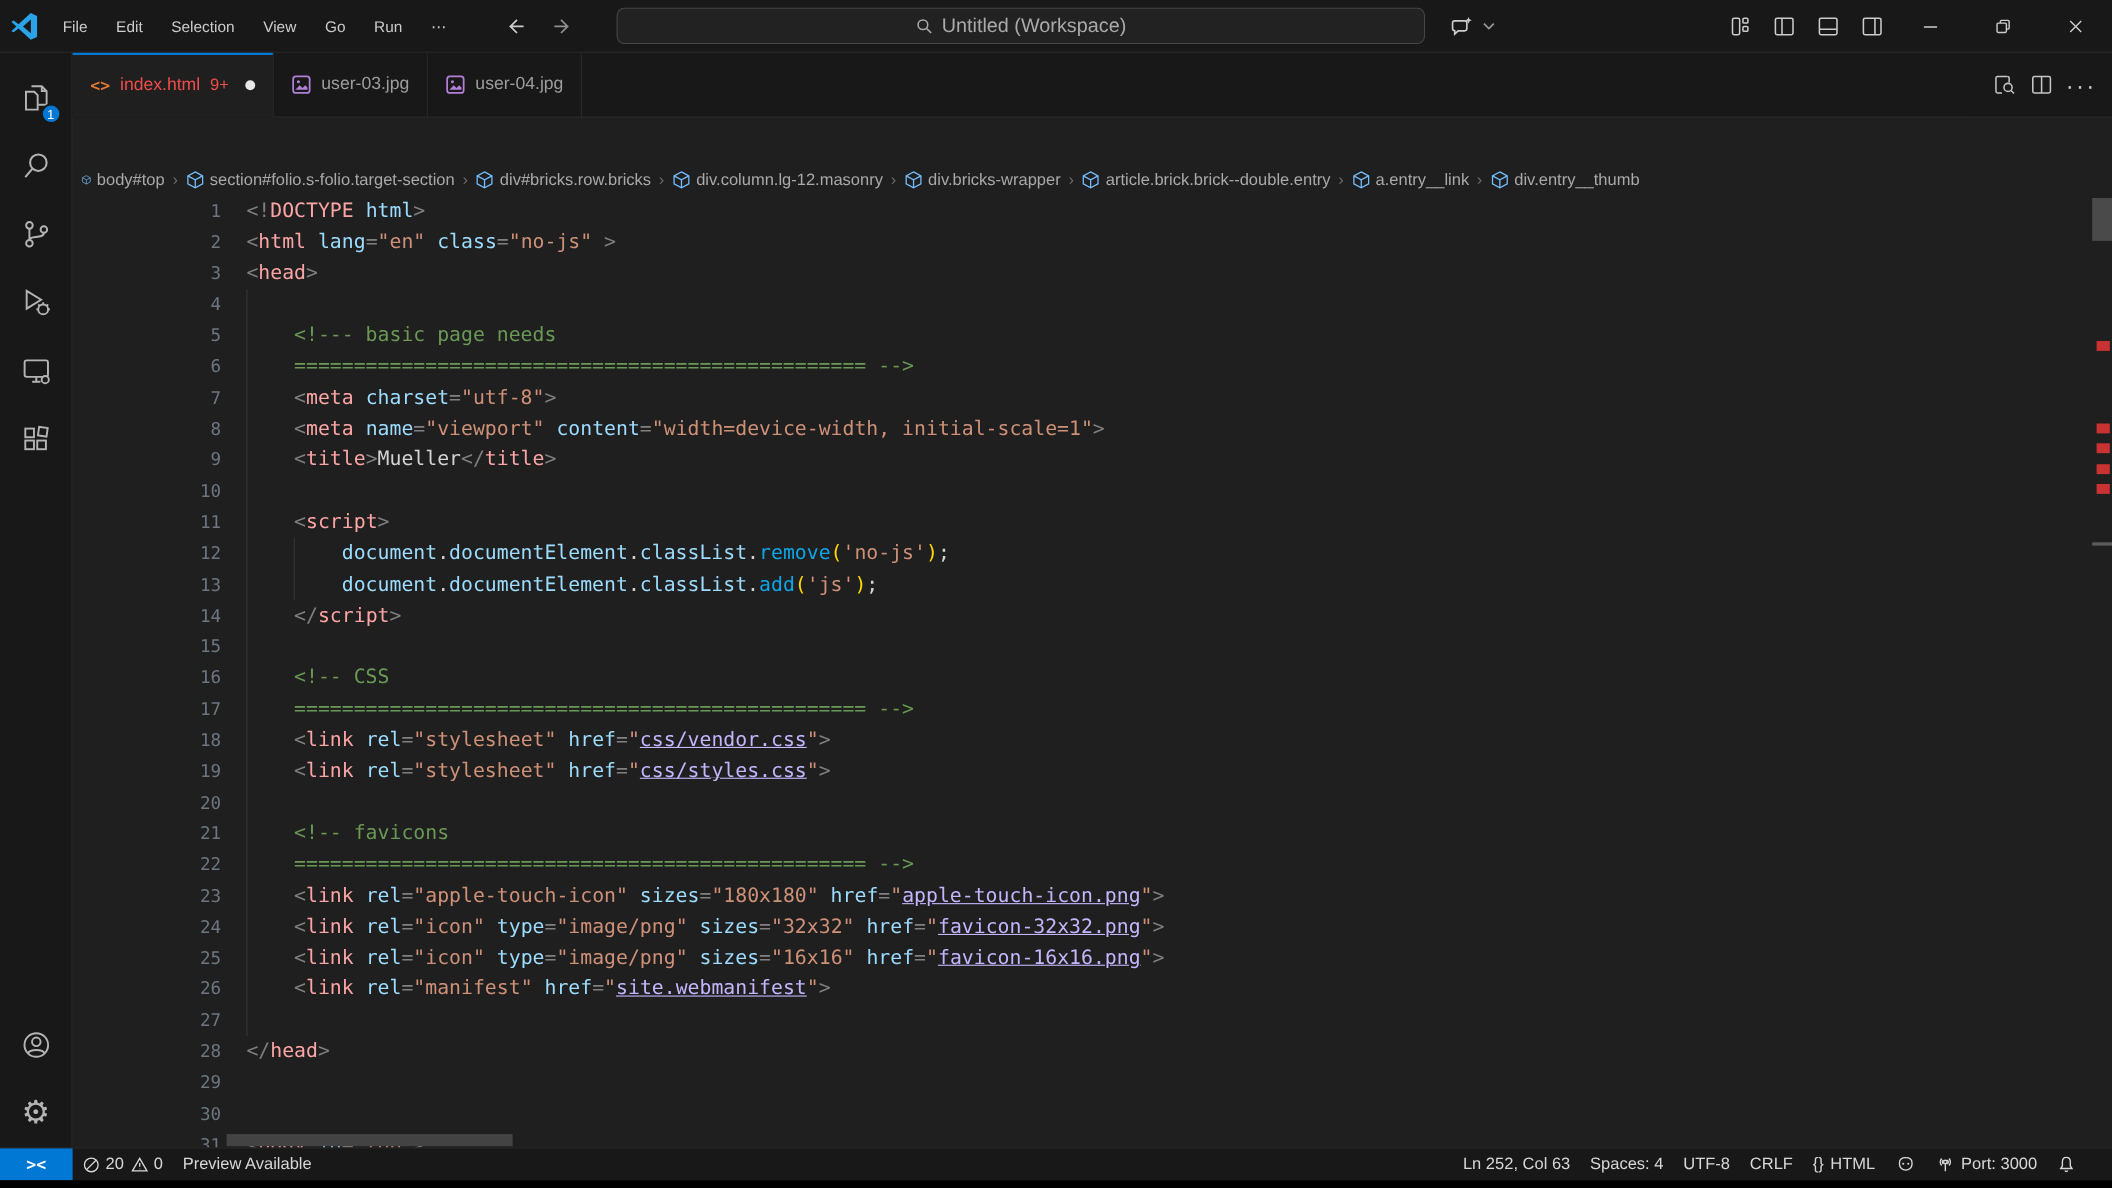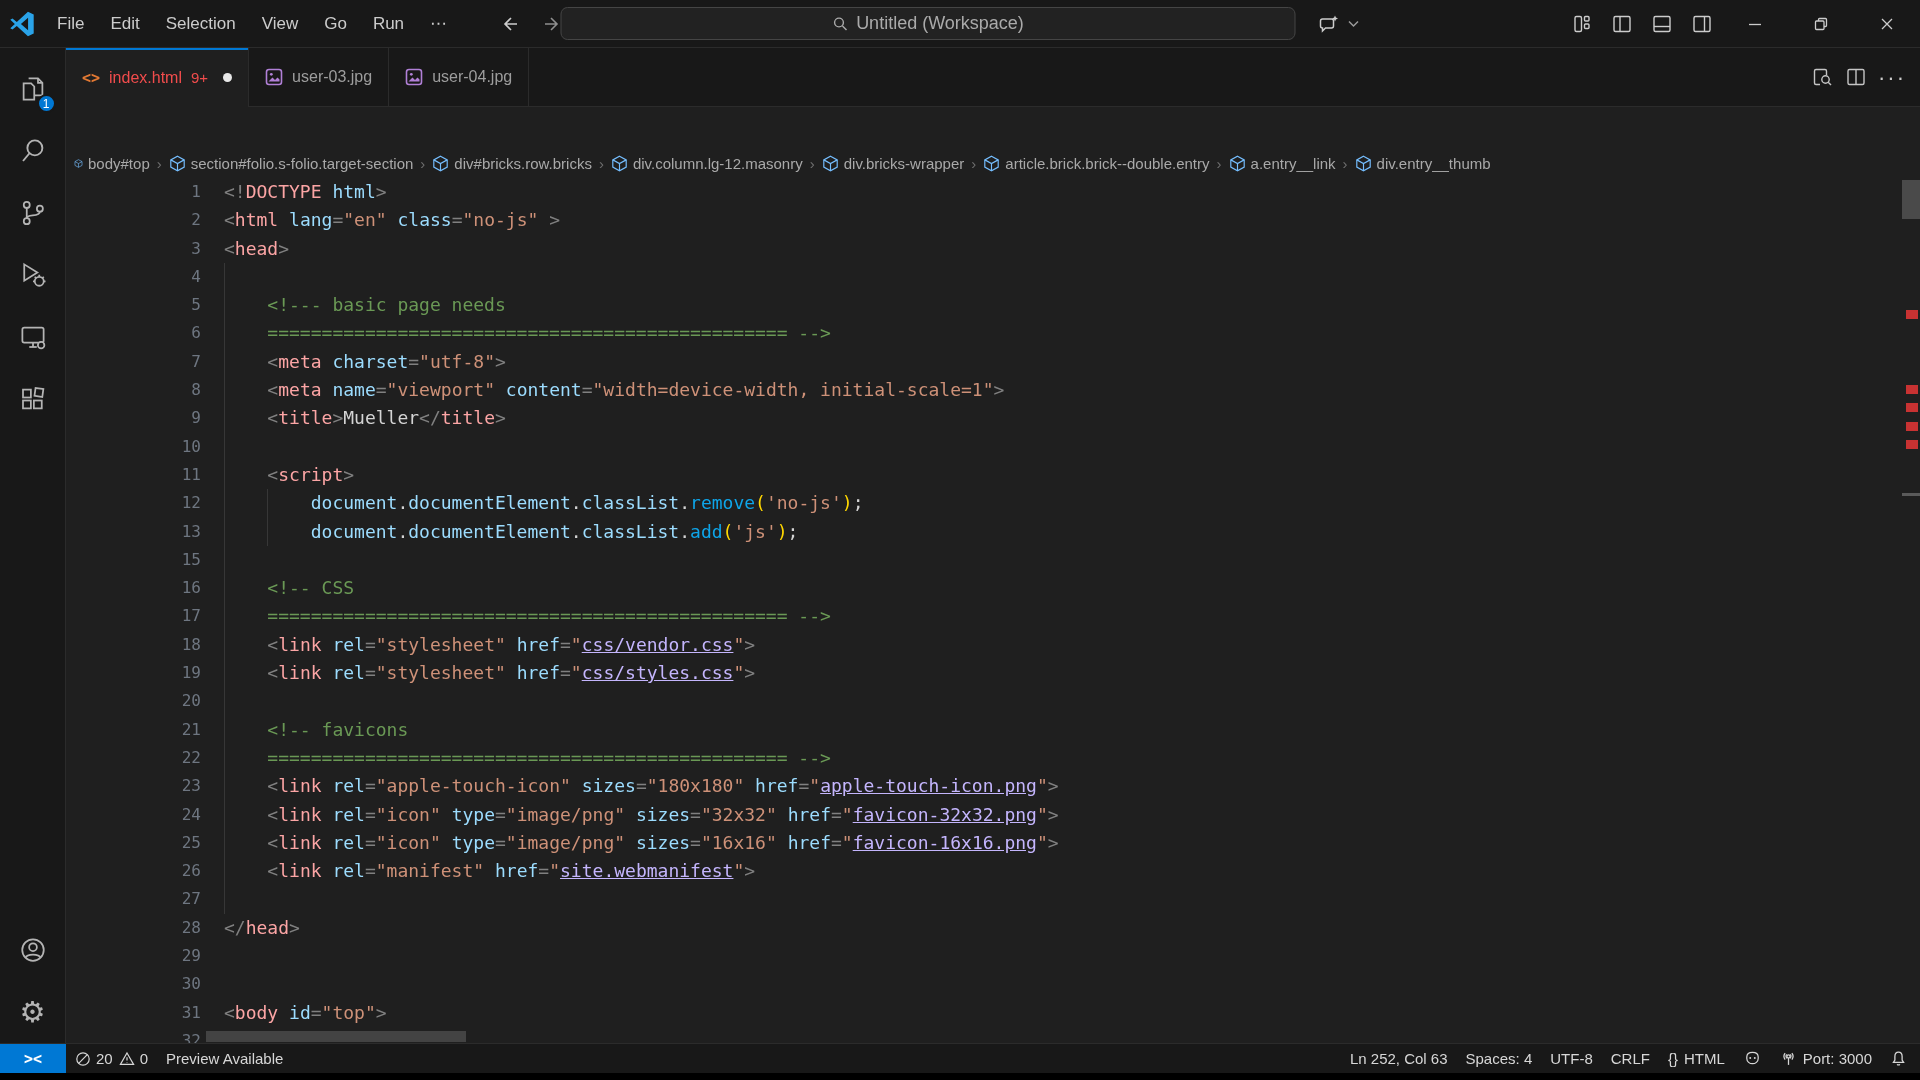--- a/index.html
+++ b/index.html
@@ -5,21 +5,21 @@
   * { margin:0; padding:0; box-sizing:border-box; }
   html,body { width:1920px; height:1080px; overflow:hidden; background:#1f1f1f;
     font-family:"Liberation Sans", sans-serif; -webkit-font-smoothing:antialiased; }
   #app { width:1920px; height:1080px; display:flex; flex-direction:column; background:#1f1f1f; }
 
   
   .titlebar { height:48px; background:#181818; display:flex; align-items:center; position:relative;
     border-bottom:1px solid #2b2b2b; flex:0 0 48px; }
   .logo { width:44px; display:flex; justify-content:center; align-items:center; }
   .menus { display:flex; align-items:center; }
-  .menu-item { color:#cccccc; font-size:17px; padding:6px 13px; border-radius:6px; cursor:default; }
+  .menu-item { color:#cccccc; font-size:14px; padding:6px 13px; border-radius:6px; cursor:default; }
   .nav-arrows { display:flex; align-items:center; margin-left:40px; gap:22px; }
   .tb-center { position:absolute; left:50%; top:7px; transform:translateX(-50%);
     display:flex; align-items:center; }
   .searchbox { width:735px; height:33px; background:#222222; border:1px solid #454545; border-radius:7px;
     display:flex; align-items:center; justify-content:center; gap:8px; color:#aaaaaa; font-size:18px; }
   .copilot { display:flex; align-items:center; gap:6px; margin-left:22px; }
   .tb-right { margin-left:auto; display:flex; align-items:center; height:100%; }
   .tb-icon { width:40px; height:34px; display:flex; align-items:center; justify-content:center; }
   .win-btn { width:66px; height:48px; display:flex; align-items:center; justify-content:center; color:#cccccc; }
 
@@ -73,21 +73,21 @@
   .rmark { position:absolute; right:2px; width:12px; height:9px; background:#c83232; }
   .gmark { position:absolute; right:0; width:18px; height:3px; background:#5a5a5a; }
   .hscroll { position:absolute; left:140px; bottom:1px; width:260px; height:11px; background:#434343; }
 
   
   .statusbar { height:30px; background:#181818; border-top:1px solid #2b2b2b; display:flex; align-items:center;
     color:#d7d7d7; font-size:15px; flex:0 0 30px; }
   .sb-item { display:flex; align-items:center; gap:6px; padding:0 9px; height:100%; }
   .remote { width:66px; background:#0078d4; color:#ffffff; display:flex; align-items:center; justify-content:center;
     height:100%; font-family:"DejaVu Sans Mono",monospace; font-size:15px; font-weight:bold; }
-  .sb-right { margin-left:auto; display:flex; align-items:center; height:100%; padding-right:4px; }
+  .sb-right { margin-left:auto; display:flex; align-items:center; height:100%; padding-right:24px; }
   .problem-group { display:flex; align-items:center; gap:5px; }
   .bottomstrip { height:7px; background:#000000; flex:0 0 7px; }
 
   svg { display:block; }
 </style>
 </head>
 <body>
 
 <div id="app">
 
@@ -436,20 +436,24 @@
               <div class="ln">11</div>
               <div class="cl"><span class="guide" style="left: 0ch;"></span><span class="tk-w">    </span><span class="tk-p">&lt;</span><span class="tk-t">script</span><span class="tk-p">&gt;</span></div>
             </div>
             <div class="code-row">
               <div class="ln">12</div>
               <div class="cl"><span class="guide" style="left: 0ch;"></span><span class="guide" style="left: 4ch;"></span><span class="tk-w">        </span><span class="tk-a">document</span><span class="tk-w">.</span><span class="tk-a">documentElement</span><span class="tk-w">.</span><span class="tk-a">classList</span><span class="tk-w">.</span><span class="tk-m">remove</span><span class="tk-b">(</span><span class="tk-s">'no-js'</span><span class="tk-b">)</span><span class="tk-w">;</span></div>
             </div>
             <div class="code-row">
               <div class="ln">13</div>
               <div class="cl"><span class="guide" style="left: 0ch;"></span><span class="guide" style="left: 4ch;"></span><span class="tk-w">        </span><span class="tk-a">document</span><span class="tk-w">.</span><span class="tk-a">documentElement</span><span class="tk-w">.</span><span class="tk-a">classList</span><span class="tk-w">.</span><span class="tk-m">add</span><span class="tk-b">(</span><span class="tk-s">'js'</span><span class="tk-b">)</span><span class="tk-w">;</span></div>
+            </div>
+            <div class="code-row">
+              <div class="ln">14</div>
+              <div class="cl"><span class="guide" style="left: 0ch;"></span><span class="tk-w">    </span><span class="tk-p">&lt;/</span><span class="tk-t">script</span><span class="tk-p">&gt;</span></div>
             </div>
             <div class="code-row">
               <div class="ln">15</div>
               <div class="cl"><span class="guide" style="left: 0ch;"></span></div>
             </div>
             <div class="code-row">
               <div class="ln">16</div>
               <div class="cl"><span class="guide" style="left: 0ch;"></span><span class="tk-w">    </span><span class="tk-c">&lt;!-- CSS</span></div>
             </div>
             <div class="code-row">

